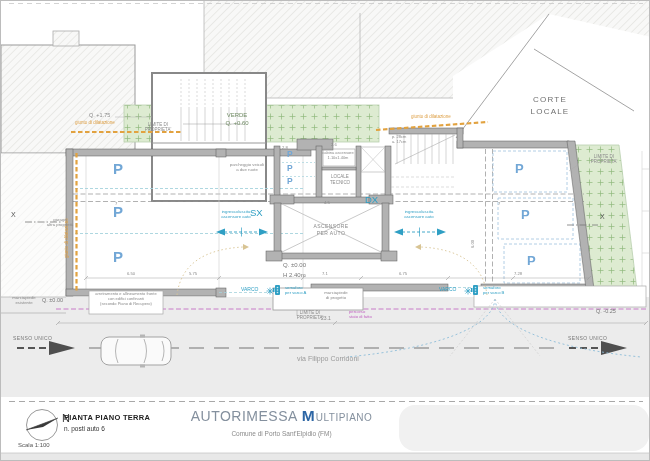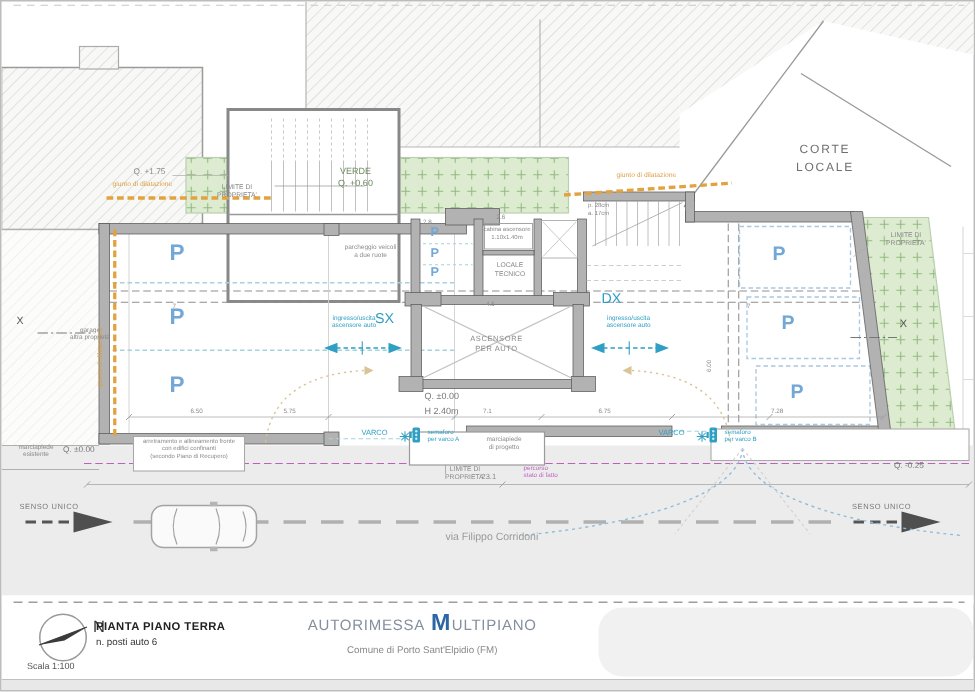--- a/index.html
+++ b/index.html
@@ -251,21 +251,21 @@
 </div>
 <div class="t c blk" style="left:320px;top:173px;width:38px;font-size:4.5px;line-height:1.25">
   <span>LOCALE</span>
   <span>TECNICO</span>
 </div>
 <div class="t blk" style="left:391px;top:133px;font-size:4px;line-height:1.25">
   <span>p. 28cm</span>
   <span>a. 17cm</span>
 </div>
 <div class="t teal" style="left:249px;top:206px;font-size:9.5px">SX</div>
-<div class="t teal" style="left:400px;top:193px;font-size:9.5px">DX</div>
+<div class="t teal" style="left:364px;top:193px;font-size:9.5px">DX</div>
 <div class="t c blk teal" style="left:208px;top:208px;width:54px;font-size:4.3px;line-height:1.25">
   <span>ingresso/uscita</span>
   <span>ascensore auto</span>
 </div>
 <div class="t c blk teal" style="left:391px;top:208px;width:54px;font-size:4.3px;line-height:1.25">
   <span>ingresso/uscita</span>
   <span>ascensore auto</span>
 </div>
 <div class="t c blk" style="left:300px;top:222px;width:60px;font-size:5px;letter-spacing:0.4px;line-height:1.3">
   <span>ASCENSORE</span>
@@ -340,20 +340,20 @@
 <div class="t" style="left:12px;top:334px;font-size:5px;letter-spacing:0.4px;color:#787878">SENSO UNICO</div>
 <div class="t" style="left:567px;top:334px;font-size:5px;letter-spacing:0.4px;color:#787878">SENSO UNICO</div>
 <div class="t" style="left:296px;top:354px;font-size:7px;color:#9a9a9a">via Filippo Corridoni</div>
 <div class="t" style="left:320px;top:314px;font-size:5px">23.1</div>
 
 <div class="t" style="left:61px;top:411px;font-size:11px;color:#333">N</div>
 <div class="t" style="left:17px;top:441px;font-size:6px;color:#555">Scala 1:100</div>
 <div class="t" style="left:63px;top:412px;font-size:7.5px;font-weight:bold;color:#222;letter-spacing:0.3px">PIANTA PIANO TERRA</div>
 <div class="t" style="left:63px;top:424px;font-size:6.5px;color:#333">n. posti auto 6</div>
 <div class="titlewrap" style="left:198px;top:406px;width:165px">
-  <span style="font-size:10px;color:#84909e;letter-spacing:0.5px">AUTORIMESSA</span>
+  <span style="font-size:14px;color:#84909e;letter-spacing:0.5px">AUTORIMESSA</span>
   <span style="font-size:15.5px;font-weight:bold;color:#2d66a5;margin:0 1px 0 4px">M</span>
   <span style="font-size:10px;color:#84909e;letter-spacing:0.5px">ULTIPIANO</span>
 </div>
 <div class="t c" style="left:198px;top:429px;width:165px;font-size:6.5px;color:#8a8a8a">Comune di Porto Sant'Elpidio (FM)</div>
 <div class="redact" style="left:398px;top:404px;width:250px;height:46px"></div>
 
 </div>
 
 </body></html>

